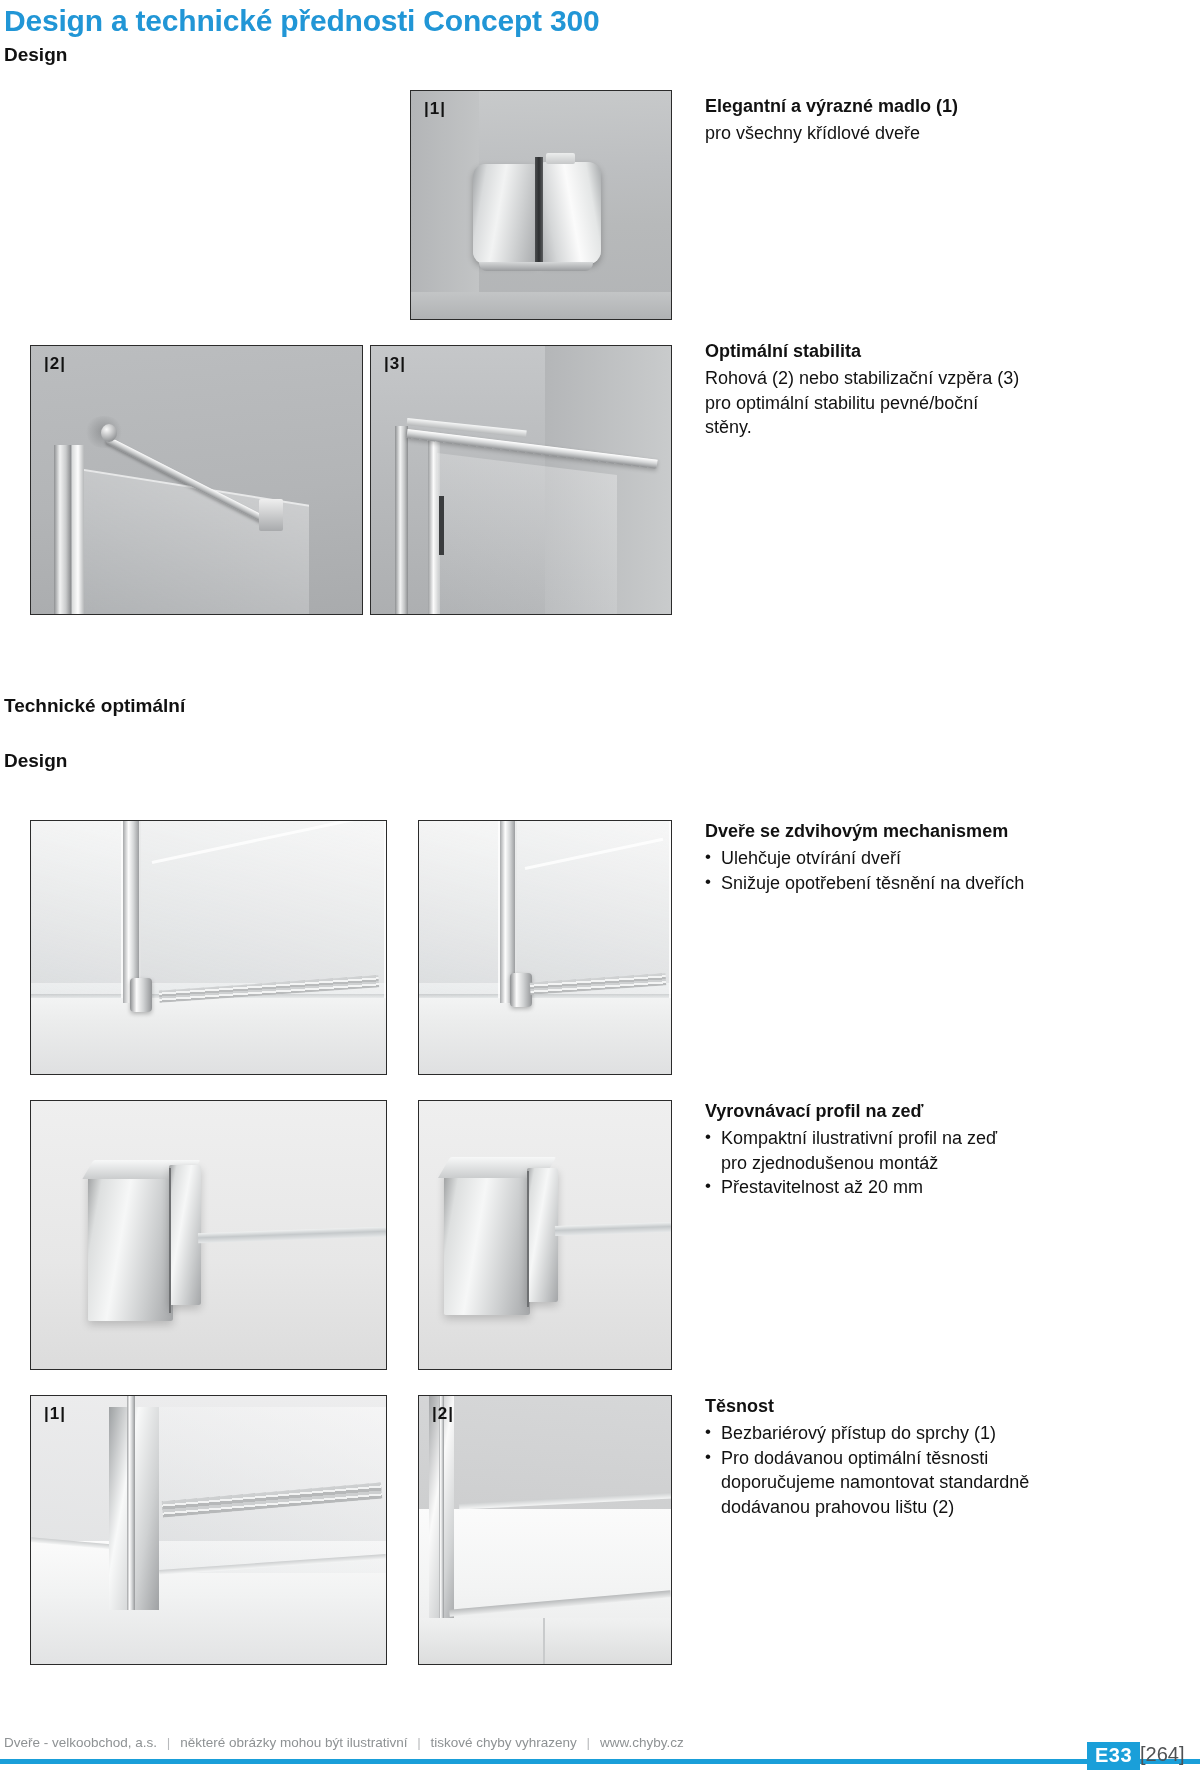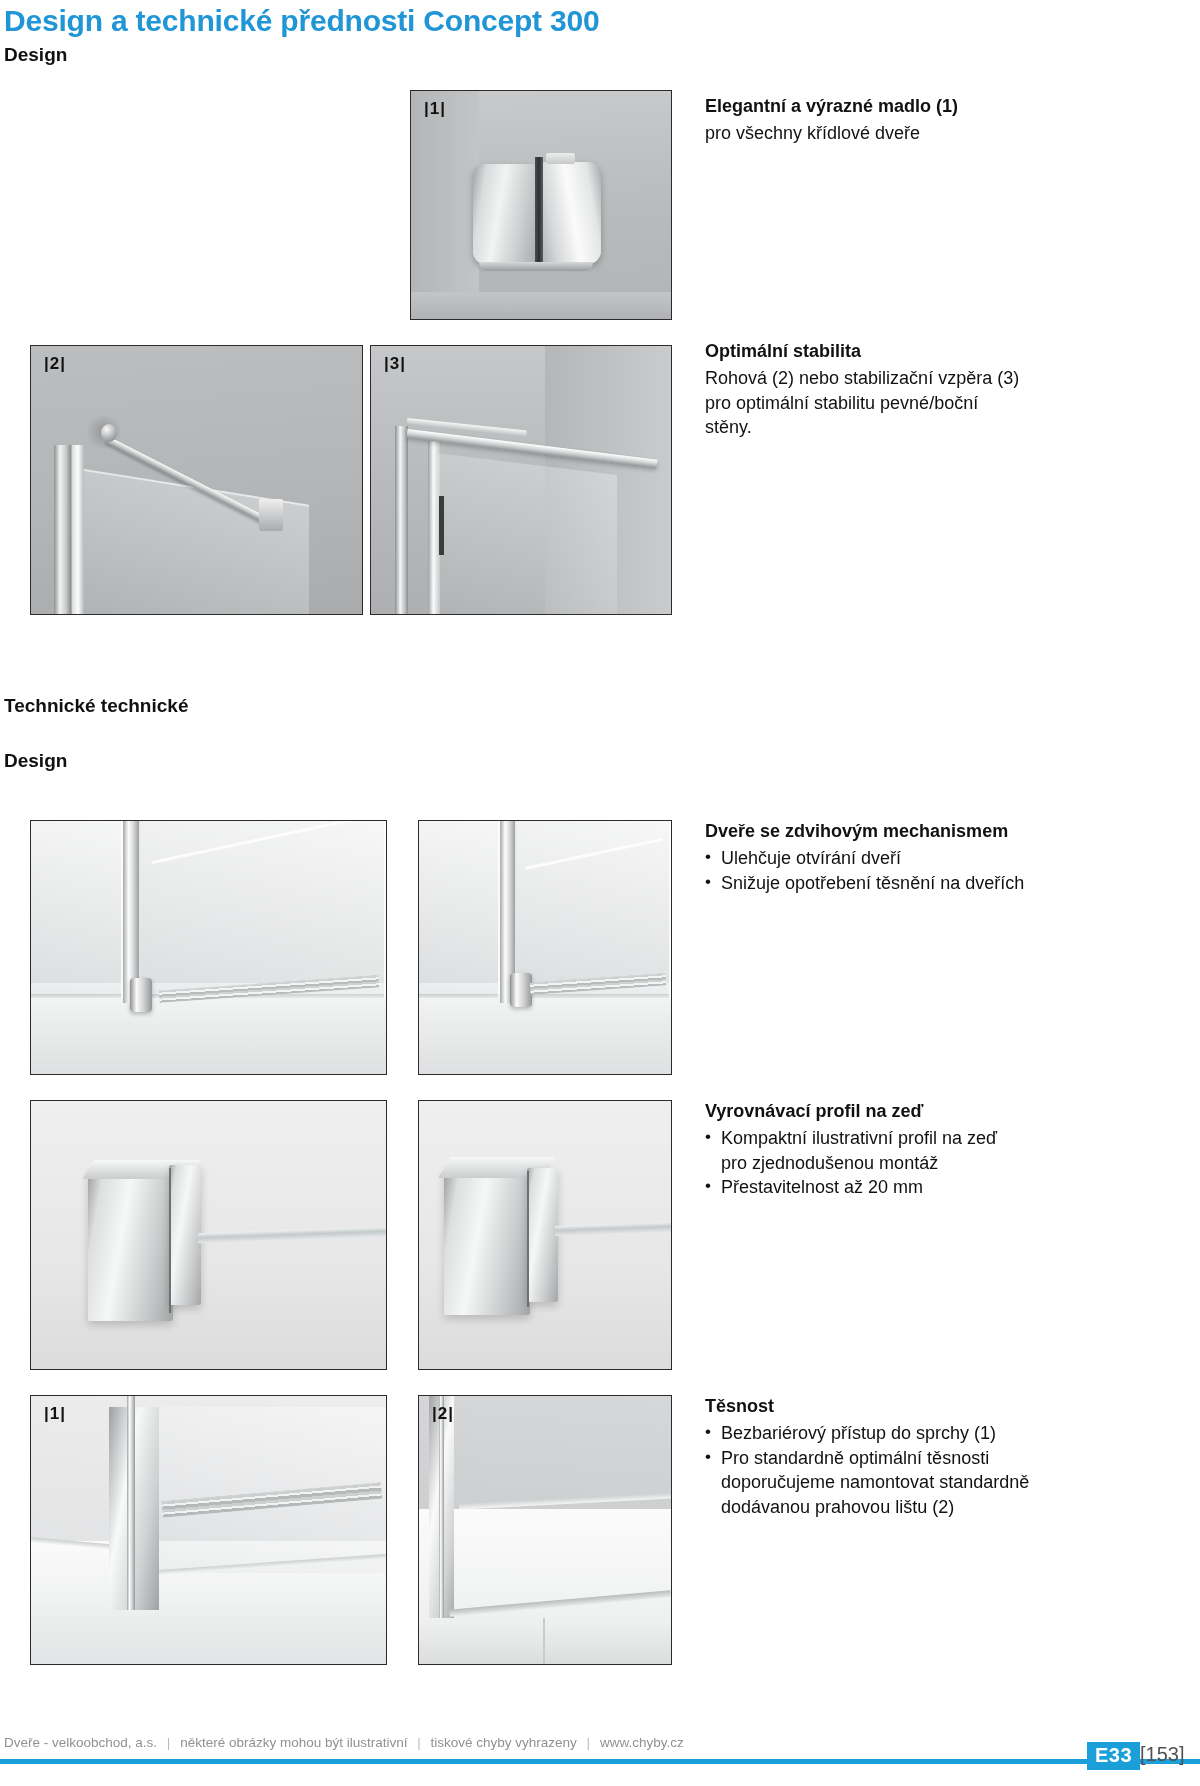--- a/index.html
+++ b/index.html
@@ -324,21 +324,21 @@
   <span class="badge">|3|</span>
 </div>
 
 <div class="txt" style="left:705px; top:340px;">
   <h3>Optimální stabilita</h3>
   <p>Rohová (2) nebo stabilizační vzpěra (3)</p>
   <p>pro optimální stabilitu pevné/boční</p>
   <p>stěny.</p>
 </div>
 
-<div class="section-head" id="tech-head">Technické technické</div>
+<div class="section-head" id="tech-head">Technické optimální</div>
 <div class="section-head" id="design-head-2">Design</div>
 
 <div class="photo phL" style="left:30px; top:820px; width:357px; height:255px;">
   <div class="fill">
     <div class="wall"></div>
     <div class="tray"></div>
     <div class="trayEdge"></div>
     <div class="glassPanel" style="left:0; width:26%;"></div>
     <div class="postV" style="left:26%; width:4.5%;"></div>
     <div class="glassPanel" style="left:31%; width:69%;"></div>
@@ -431,31 +431,31 @@
     <div class="tiles"></div>
   </div>
   <span class="badge">|2|</span>
 </div>
 
 <div class="txt" style="left:705px; top:1395px;">
   <h3>Těsnost</h3>
   <ul>
     <li>Bezbariérový přístup do sprchy (1)</li>
     <li>
-      <span>Pro standardně optimální těsnosti</span>
+      <span>Pro dodávanou optimální těsnosti</span>
       <span class="ind">doporučujeme namontovat standardně</span>
       <span class="ind">dodávanou prahovou lištu (2)</span>
     </li>
   </ul>
 </div>
 
 <div class="footer-text">
   <span>Dveře - velkoobchod, a.s.</span>
   <span class="sep">|</span>
   <span>některé obrázky mohou být ilustrativní</span>
   <span class="sep">|</span>
   <span>tiskové chyby vyhrazeny</span>
   <span class="sep">|</span>
   <span>www.chyby.cz</span>
 </div>
 <div class="footer-rule"></div>
 <div class="page-badge">E33</div>
-<div class="page-num">[153]</div>
+<div class="page-num">[264]</div>
 
 </body></html>

